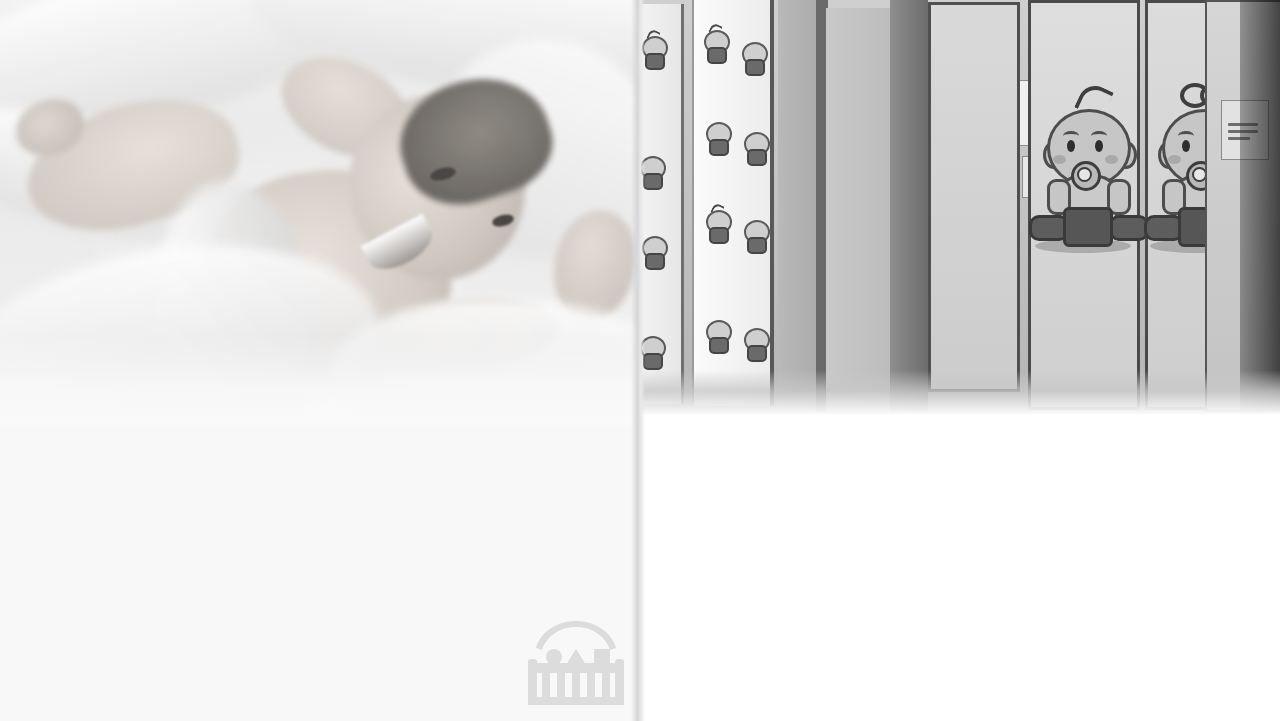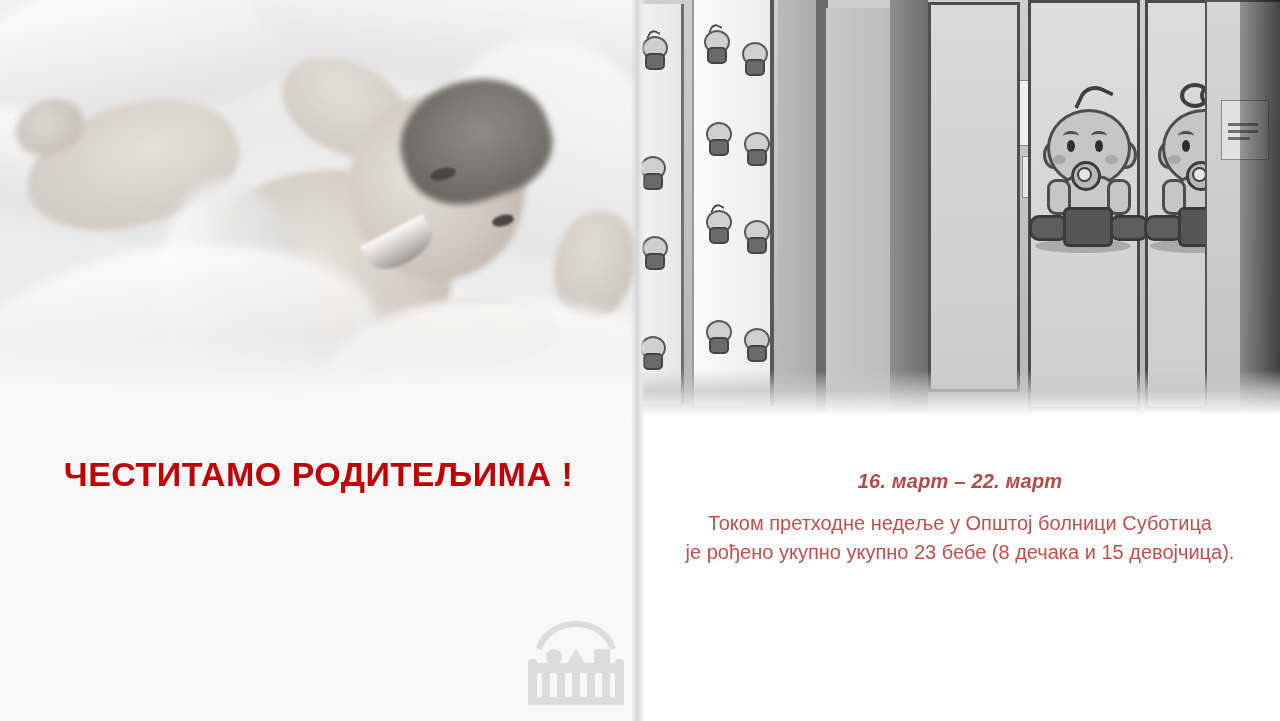--- a/index.html
+++ b/index.html
@@ -160,23 +160,20 @@
       <div class="baby b-eyeL"></div>
       <div class="baby b-eyeR"></div>
       <div class="baby b-mouth"></div>
       <div class="baby b-armL"></div>
       <div class="baby b-foot"></div>
       <div class="fold f6"></div>
       <div class="fold f4"></div>
       <div class="fold f5"></div>
     </div>
 
-    <div class="left-caption">
-      <div class="left-title">ЧЕСТИТАМО  РОДИТЕЉИМА !</div>
-    </div>
 
     <svg class="crib-icon" viewBox="0 0 104 90">
       <g fill="#DCDCDC">
         <path d="M52 6 C72 6 88 18 92 33 L86 35 C82 22 69 12 52 12 C35 12 22 22 18 35 L12 33 C16 18 32 6 52 6 Z"></path>
         <circle cx="30" cy="42" r="8"></circle>
         <path d="M52 34 L62 50 L42 50 Z"></path>
         <rect x="70" y="34" width="16" height="16"></rect>
         <rect x="4" y="44" width="9" height="48" rx="3"></rect>
         <rect x="91" y="44" width="9" height="48" rx="3"></rect>
         <rect x="4" y="48" width="96" height="10"></rect>
@@ -315,20 +312,15 @@
       <div class="panel p-door-far">
         <div class="panel p-notice" style="left:14px;top:98px">
           <div class="nl" style="top:22px"></div>
           <div class="nl" style="top:29px"></div>
           <div class="nl" style="top:36px;width:22px"></div>
         </div>
       </div>
       <div class="panel p-shadow"></div>
     </div>
 
-    <div class="right-caption">
-      <div class="date-line">16. март – 22. март</div>
-      <div class="body-line">Током претходне недеље у Општој болници Суботица</div>
-      <div class="body-line">је рођено укупно укупно 23 бебе (8 дечака и 15 девојчица).</div>
-    </div>
   </div>
 
 </div>
 
 </body></html>

